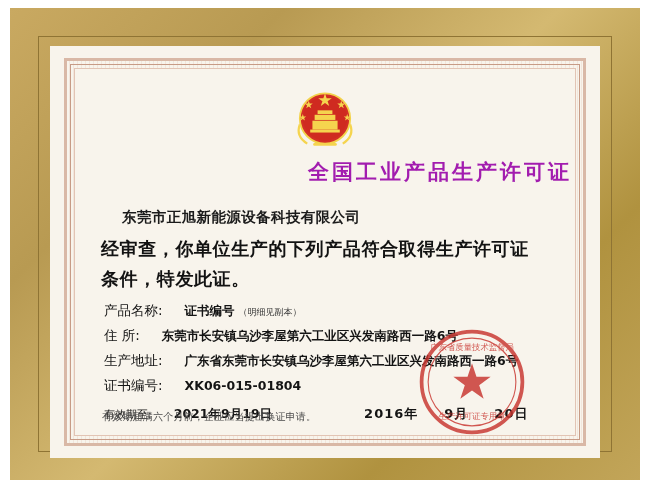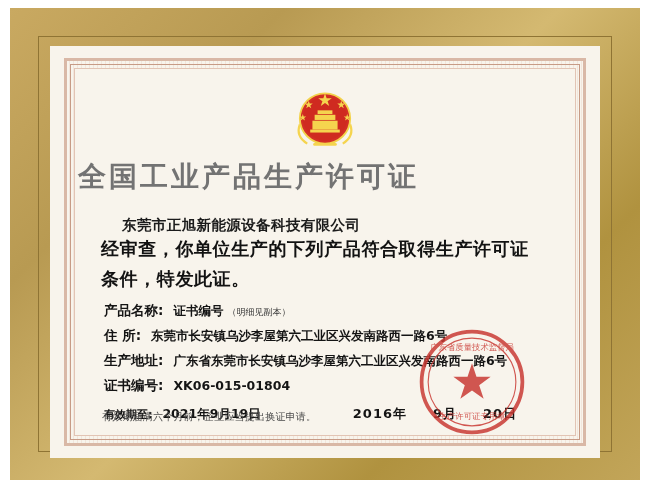--- a/index.html
+++ b/index.html
@@ -120,38 +120,37 @@
     transform: translateX(-50%);
     width: 74px;
     height: 74px;
   }
 
   .title {
     position: absolute;
     top: 86px;
     left: 0;
     right: 0;
-    text-align: left;
+    text-align: right;
     font-family: "DejaVu Sans", sans-serif;
-    font-size: 28px;
+    font-size: 21px;
     font-weight: bold;
     letter-spacing: 3px;
-    color: #737373;
+    color: #a21caf;
   }
 
   .company {
     position: absolute;
     top: 136px;
     left: 44px;
     font-family: "DejaVu Sans", sans-serif;
     font-size: 14.5px;
     font-weight: bold;
     color: #1b1b1b;
     letter-spacing: 0.4px;
-    margin-top: 8px;
   }
 
   .statement {
     position: absolute;
     top: 162px;
     left: 23px;
     right: 22px;
     font-family: "DejaVu Sans", sans-serif;
     font-size: 18px;
     font-weight: bold;
@@ -175,22 +174,22 @@
   .field-row {
     display: flex;
     align-items: baseline;
     margin-bottom: 7px;
     font-size: 13px;
     font-weight: bold;
     white-space: nowrap;
   }
   .field-label {
     font-size: 13.5px;
-    font-weight: bold;
-    margin-right: 10px;
+    font-weight: normal;
+    margin-right: 22px;
   }
   .field-value {
     font-size: 12.5px;
     font-weight: bold;
   }
   .field-note {
     font-size: 9px;
     font-weight: normal;
     margin-left: 4px;
     color: #333;

